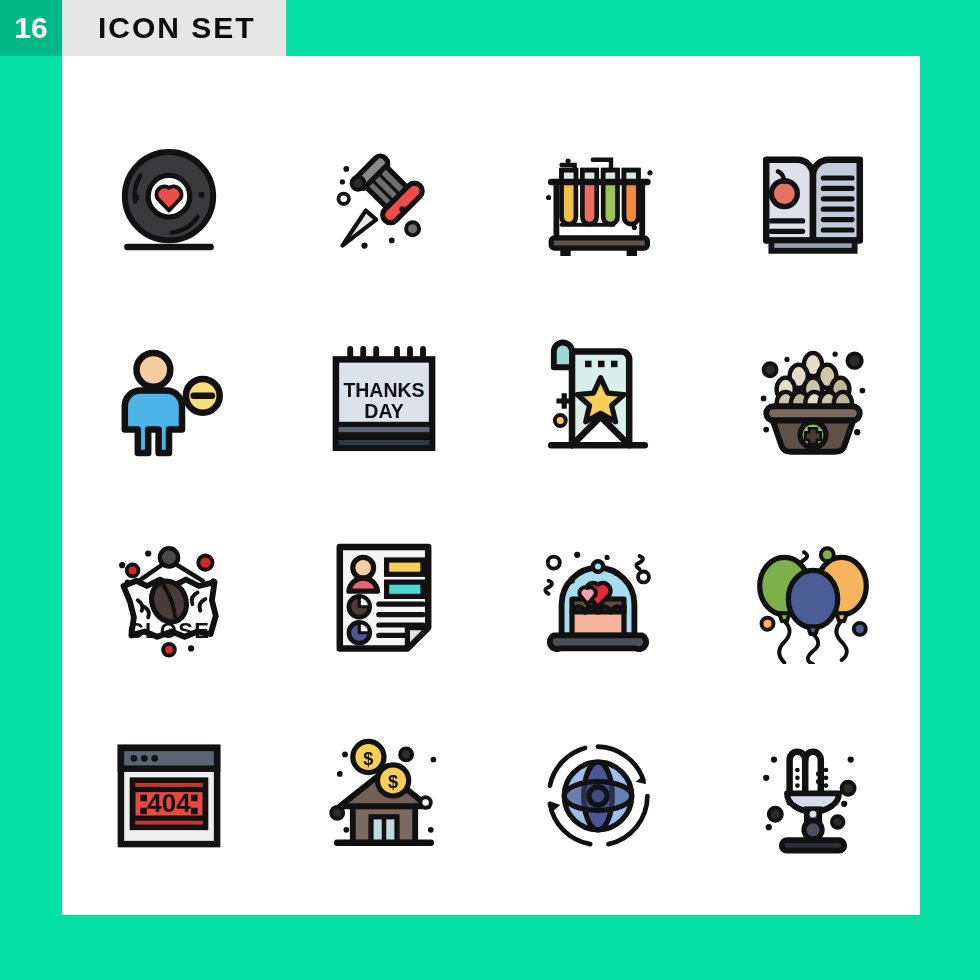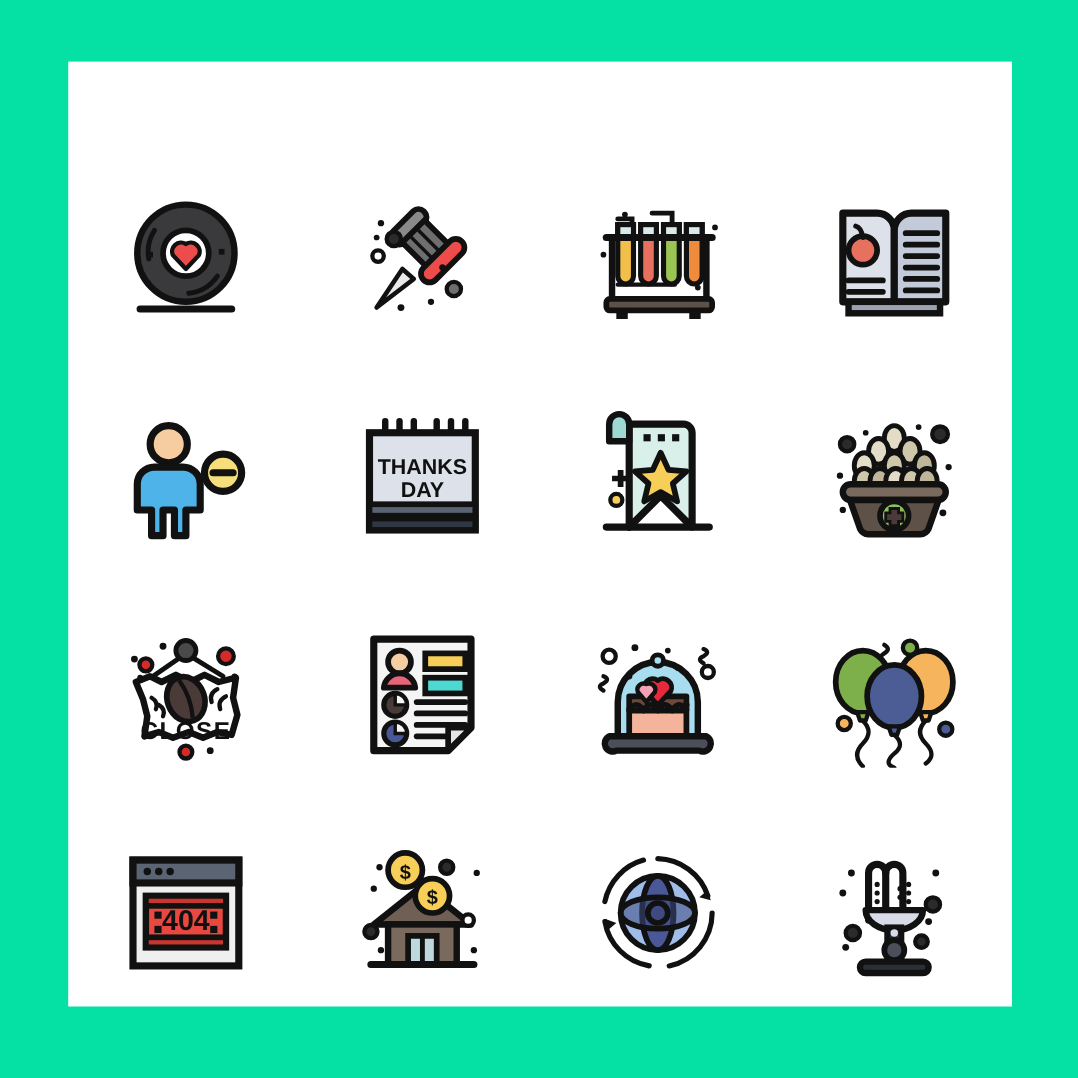--- a/index.html
+++ b/index.html
@@ -32,30 +32,34 @@
   }
 
   
   .grid{
     position:absolute;left:62px;top:105px;
     width:858px;height:790px;
     display:grid;
     grid-template-columns:repeat(4,1fr);
     grid-template-rows:repeat(4,1fr);
   }
-  .cell{display:flex;align-items:flex-end;justify-content:center;}
+  .cell{display:flex;align-items:center;justify-content:center;}
   .cell svg{display:block;width:130px;height:130px;}
 
   .sr{position:absolute;width:1px;height:1px;overflow:hidden;clip:rect(0 0 0 0);}
 </style>
 </head>
 <body>
 
 <div class="stage">
 
+  <div class="header">
+    <div class="count-badge">16</div>
+    <div class="title-box">ICON SET</div>
+  </div>
 
   <div class="panel"></div>
 
   <div class="grid">
 
     <div class="cell">
       <span class="sr">Vinyl Record With Heart</span>
       <svg viewBox="0 0 100 100">
         <circle cx="50" cy="44" r="34" fill="#3A3A3C" stroke="#111" stroke-width="4.5"></circle>
         <circle cx="50" cy="44" r="16" fill="#fff" stroke="#111" stroke-width="4"></circle>

